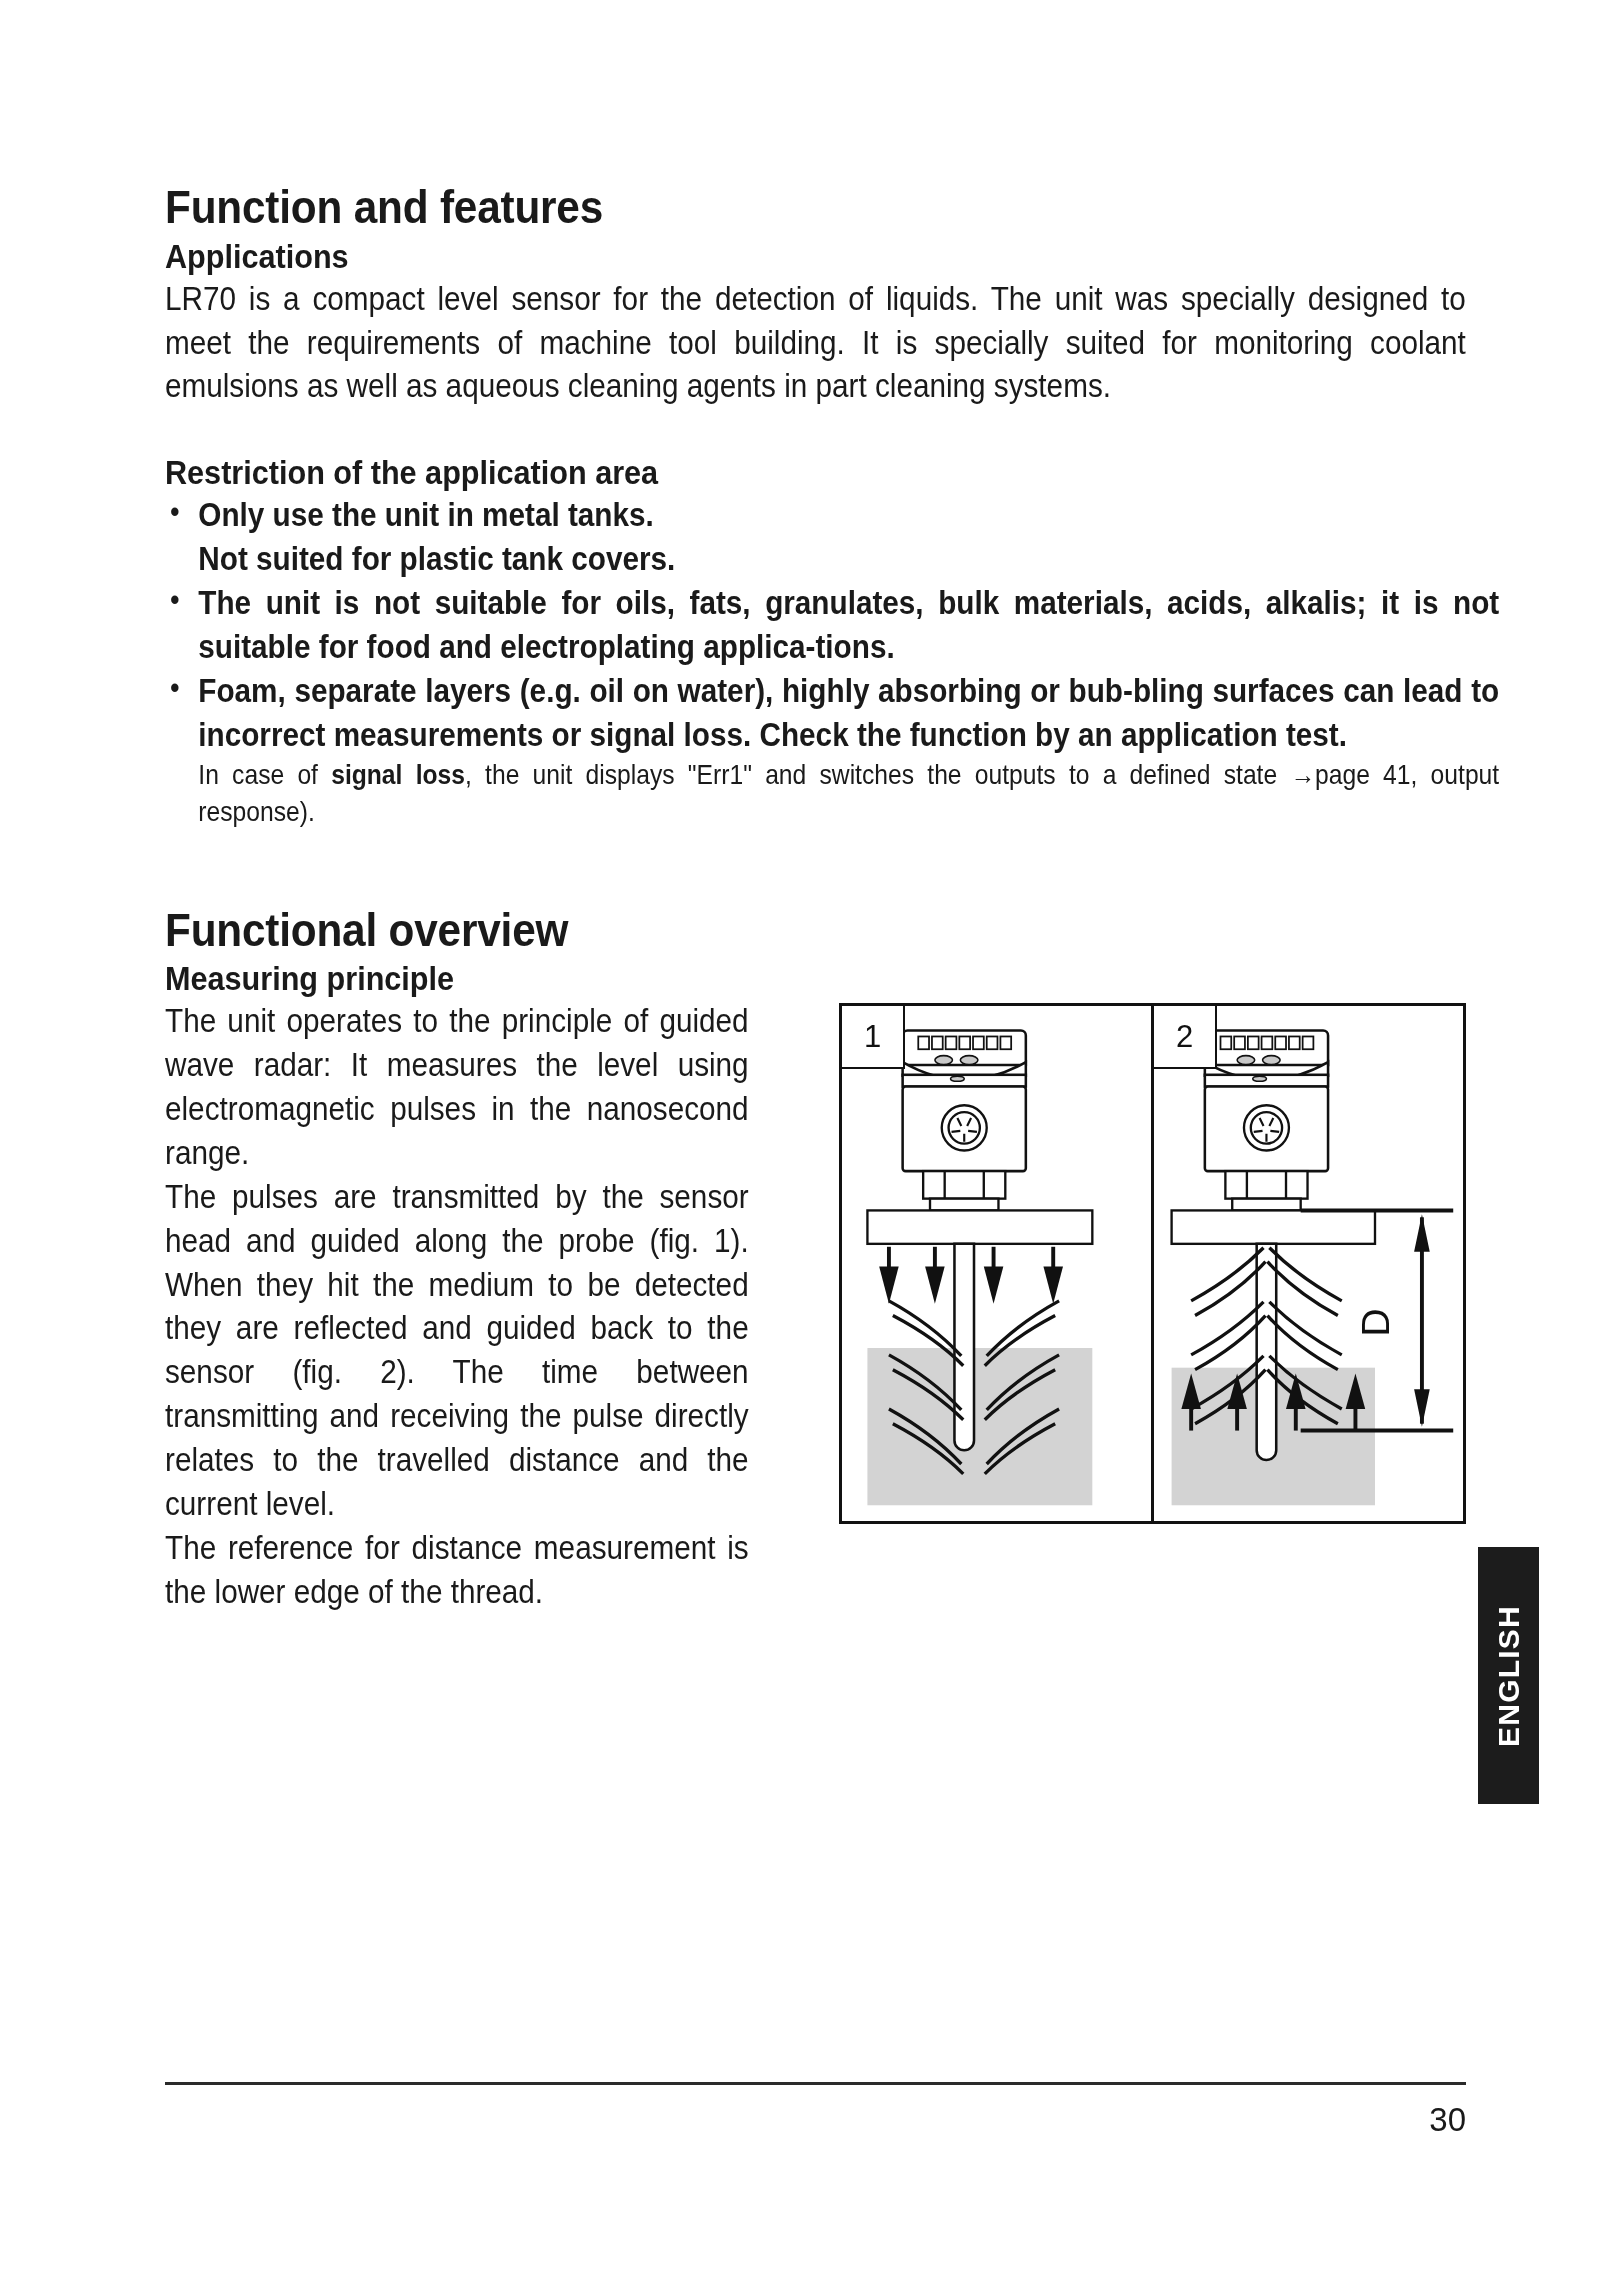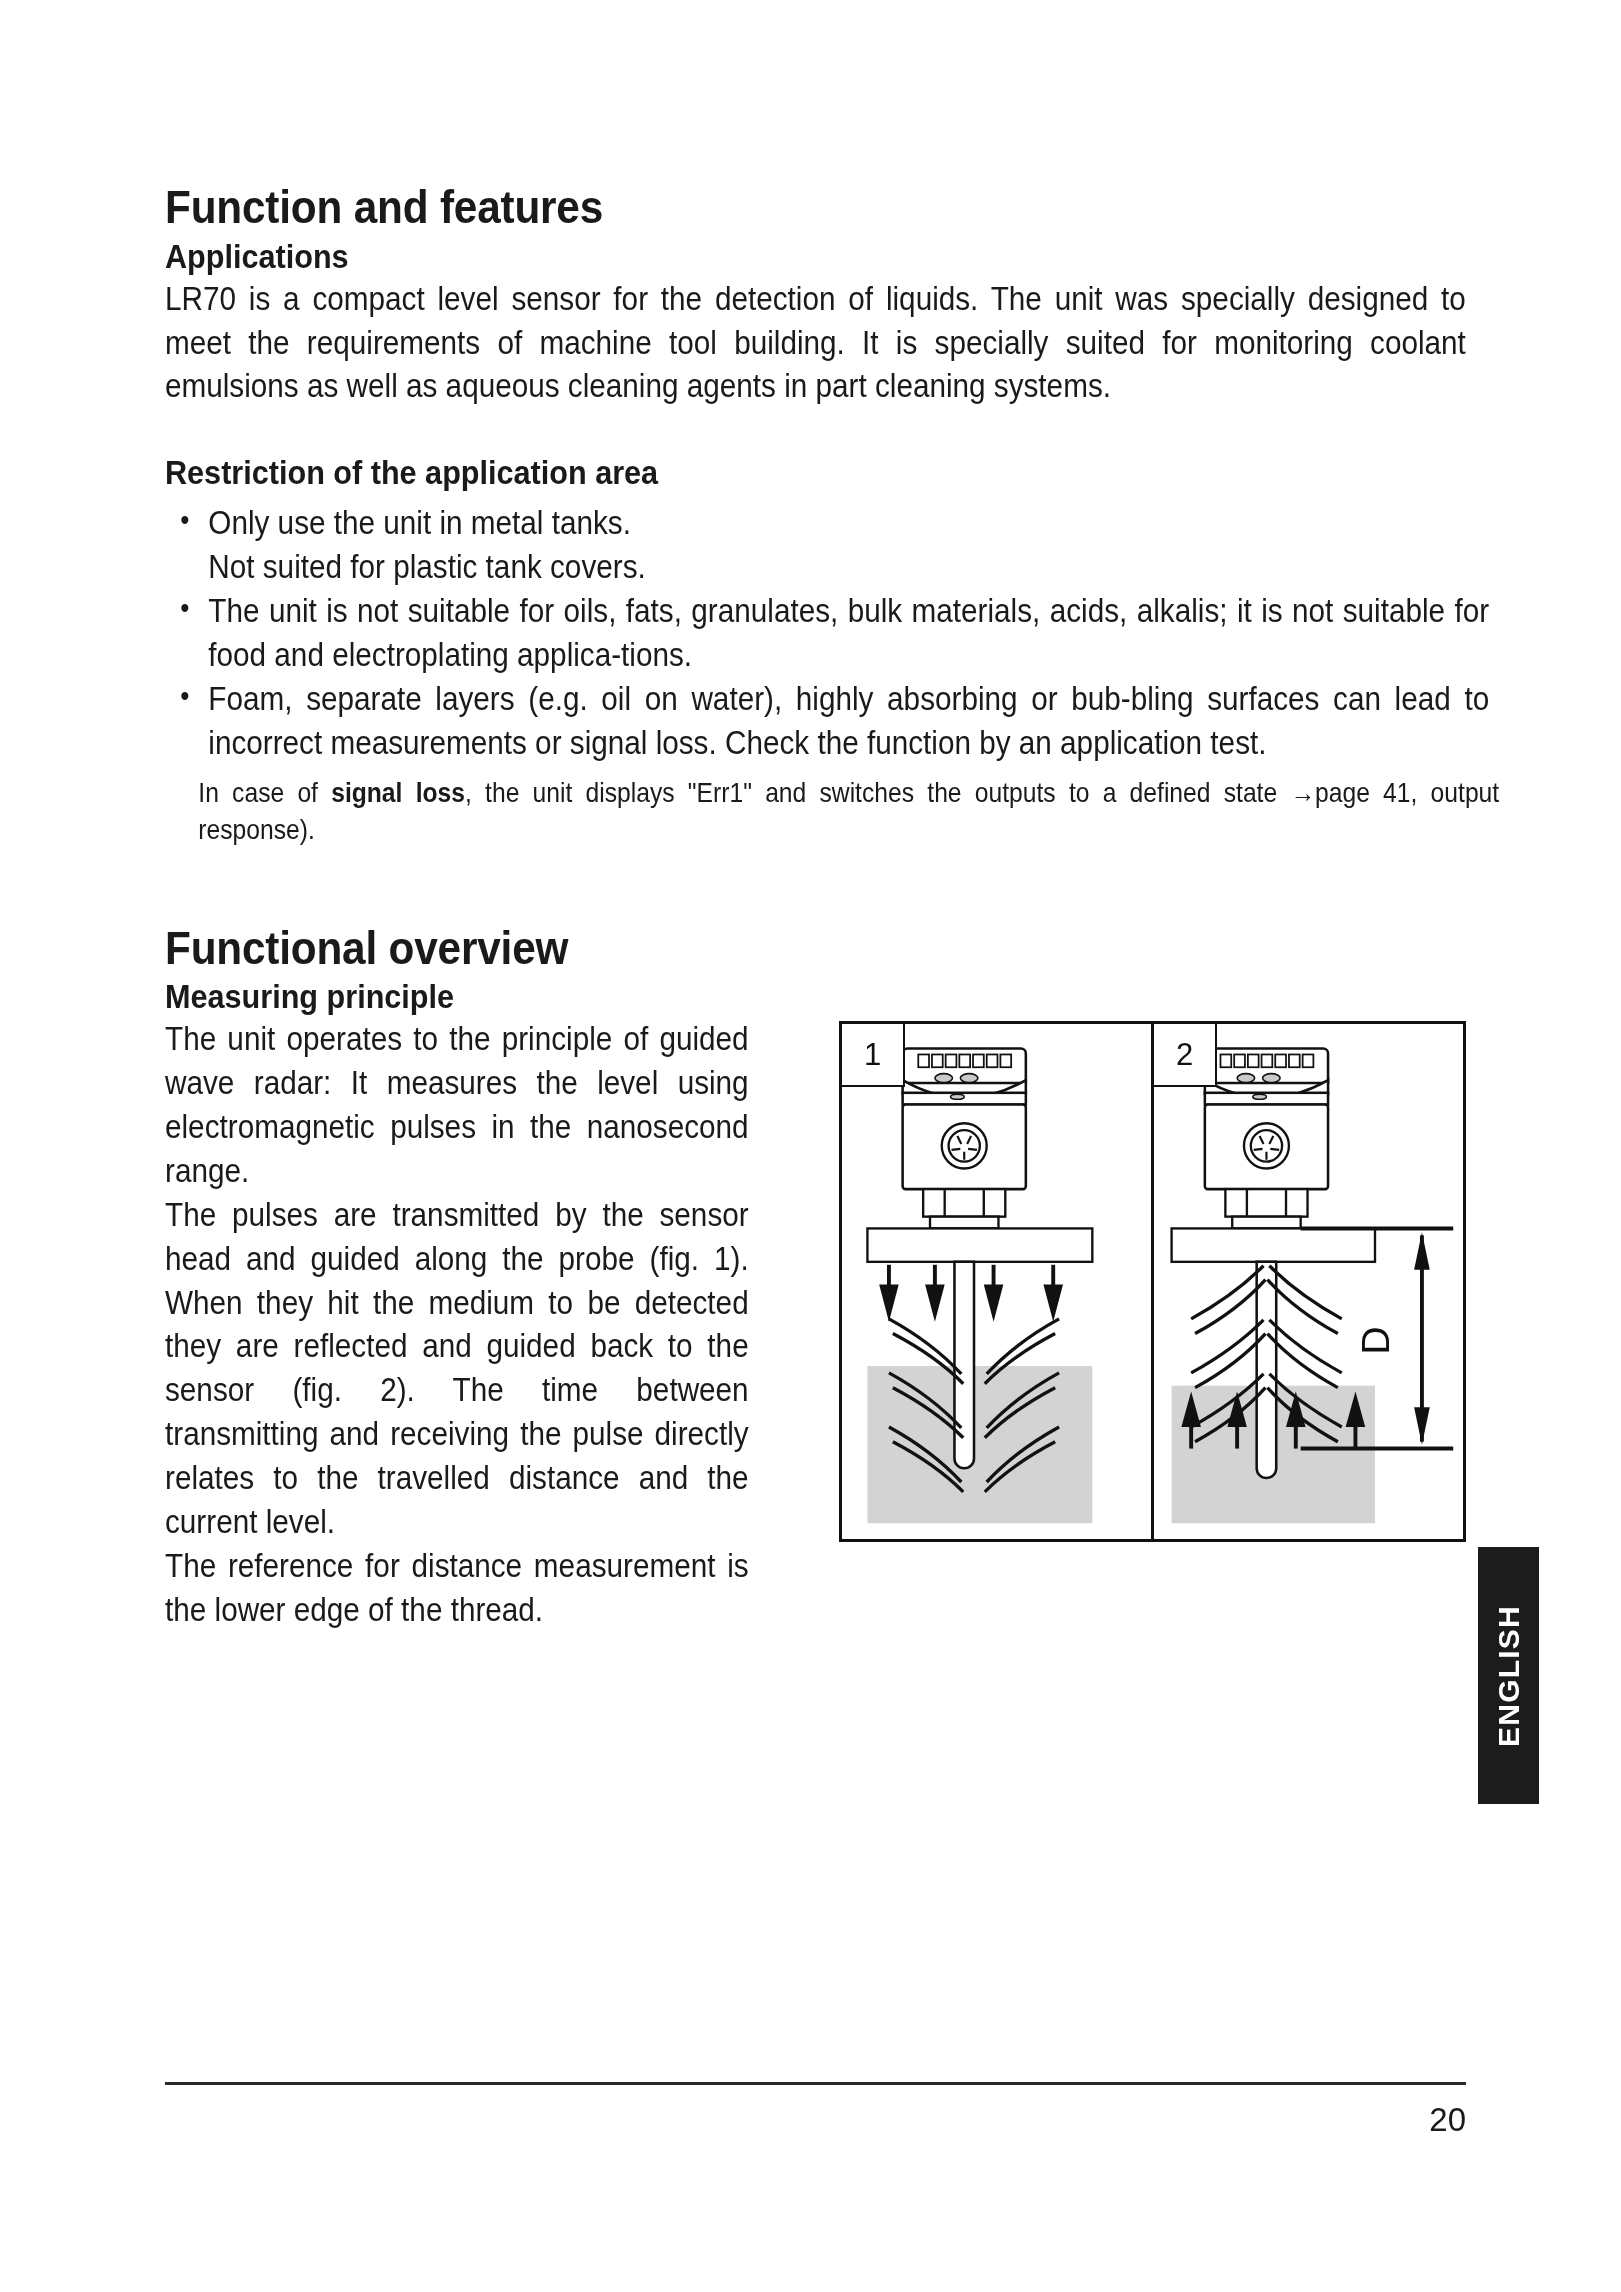--- a/index.html
+++ b/index.html
@@ -67,22 +67,23 @@
     transform-origin: left top;
     width: 111.1%;
     margin: 0;
   }
   .gap-lg { height: 45px; }
   .gap-md { height: 29px; }
 
   
   ul.bullets {
     list-style: none;
-    margin: 10px;
+    margin: 0;
     padding: 0;
+    font-weight: bold;
   }
   ul.bullets > li {
     position: relative;
     padding-left: 37px;
     font-size: 33px;
     line-height: 1.33;
     text-align: justify;
     transform: scaleX(0.90);
     transform-origin: left top;
     width: 111.1%;
@@ -431,16 +432,16 @@
       <p class="flowtext">The reference for distance measurement is the lower edge of the thread.</p>
     </div>
 
   </div>
 
   <div class="side-tab">
     <span>ENGLISH</span>
   </div>
 
   <div class="footrule"></div>
-  <div class="pagenum">20</div>
+  <div class="pagenum">30</div>
 
 </div>
 
 
 </body></html>

